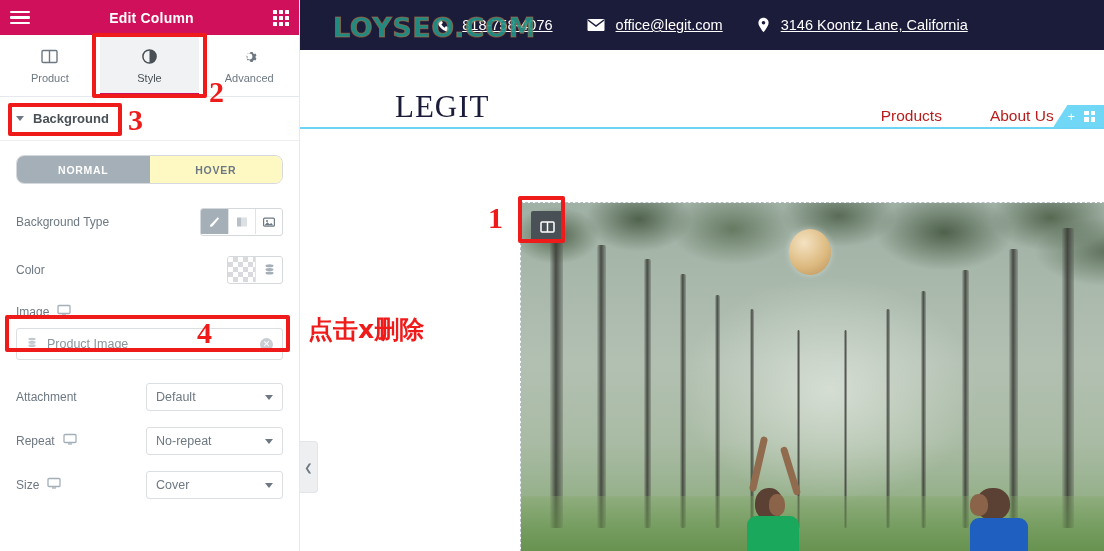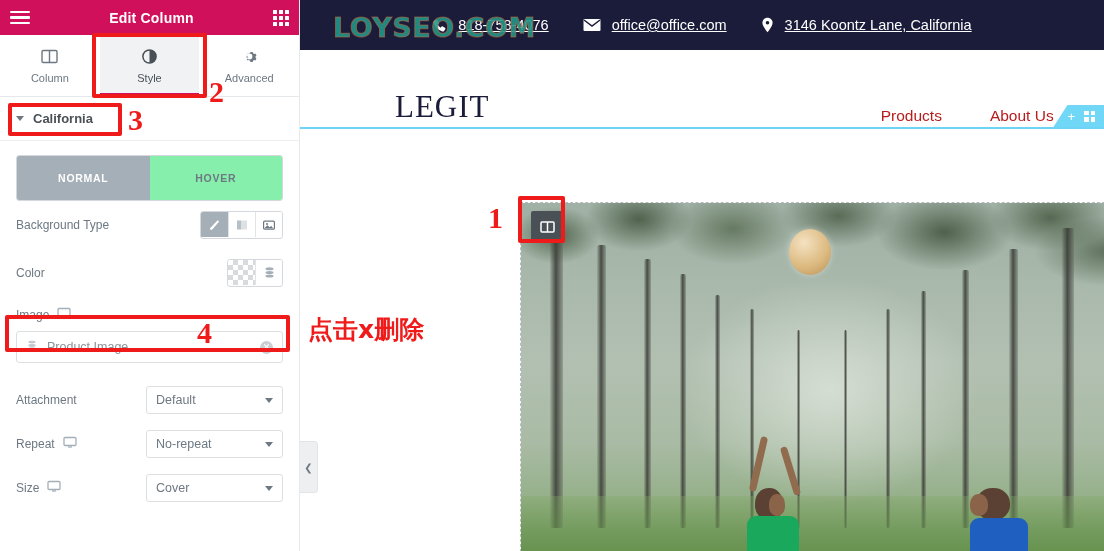--- a/index.html
+++ b/index.html
@@ -57,27 +57,27 @@
   }
   .section-head .caret {
     width: 0; height: 0; border-left: 4.5px solid transparent;
     border-right: 4.5px solid transparent; border-top: 5.5px solid #6d7882;
   }
   .section-head .section-label { font-size: 13px; font-weight: bold; color: #495157; }
 
   .panel-body { padding: 14px 16px 0 16px; }
 
   .seg {
-    display: flex; height: 46px; border: 1px solid #d5d8dc;
-    border-radius: 3px; overflow: hidden; margin-bottom: 10px;
+    display: flex; height: 29px; border: 1px solid #d5d8dc;
+    border-radius: 8px; overflow: hidden; margin-bottom: 24px;
   }
   .seg div {
     flex: 1; display: flex; align-items: center; justify-content: center;
     font-size: 10.5px; letter-spacing: .7px; color: #6d7882;
-    background: #86efac; cursor: pointer; font-weight: bold;
+    background: #fef9c3; cursor: pointer; font-weight: bold;
   }
   .seg div.on { background: #a4afb7; color: #fff; }
 
   .row { display: flex; min-height: 28px; margin-bottom: 20px; }
   .row .lbl { font-size: 12px; color: #6d7882; flex: 1; display: flex; align-items: center; gap: 7px; }
   .row .ctl { display: flex; }
 
   .btngrp { display: flex; border: 1px solid #d5d8dc; border-radius: 3px; overflow: hidden; }
   .btngrp > div {
     width: 27px; height: 25px; display: flex; align-items: center; justify-content: center;
@@ -256,21 +256,21 @@
     </div>
 
     <div class="tabs">
       <div class="tab">
         <span>
           <svg width="17" height="17" viewBox="0 0 17 17">
               <rect x="1" y="2.5" width="15" height="12" rx="1.2" fill="none" stroke="#6d7882" stroke-width="1.4"></rect>
               <line x1="8.5" y1="2.5" x2="8.5" y2="14.5" stroke="#6d7882" stroke-width="1.4"></line>
             </svg>
         </span>
-        <span>Column</span>
+        <span>Product</span>
       </div>
       <div class="tab active">
         <span>
           <svg width="17" height="17" viewBox="0 0 17 17">
               <circle cx="8.5" cy="8.5" r="6.6" fill="none" stroke="#495157" stroke-width="1.5"></circle>
               <path d="M8.5 1.9 A6.6 6.6 0 0 1 8.5 15.1 Z" fill="#495157"></path>
             </svg>
         </span>
         <span>Style</span>
       </div>
@@ -279,21 +279,21 @@
           <svg width="17" height="17" viewBox="0 0 17 17">
               <path d="M8.5 5.6a2.9 2.9 0 1 0 0 5.8 2.9 2.9 0 0 0 0-5.8zm6.1 4.1.9.8-1.1 1.9-1.2-.3-1.2.7-.3 1.2H9.4l-.3-1.2-1.2-.7-1.2.3-1.1-1.9.9-.8v-1.4l-.9-.8 1.1-1.9 1.2.3 1.2-.7.3-1.2h2.3l.3 1.2 1.2.7 1.2-.3 1.1 1.9-.9.8z" fill="#6d7882"></path>
             </svg>
         </span>
         <span>Advanced</span>
       </div>
     </div>
 
     <div class="section-head">
       <span class="caret"></span>
-      <span class="section-label">California</span>
+      <span class="section-label">Background</span>
     </div>
 
     <div class="panel-body">
 
       <div class="seg">
         <div class="on">NORMAL</div>
         <div>HOVER</div>
       </div>
 
       <div class="row">
@@ -430,21 +430,21 @@
         </span>
         <span>818-758-4076</span>
       </div>
       <div class="item">
         <span>
           <svg width="18" height="14" viewBox="0 0 18 14">
               <rect x="0.5" y="1" width="17" height="12" rx="1" fill="#fff"></rect>
               <path d="M1 2 9 8 17 2" fill="none" stroke="#1b1b3a" stroke-width="1.5"></path>
             </svg>
         </span>
-        <span>office@office.com</span>
+        <span>office@legit.com</span>
       </div>
       <div class="item">
         <span>
           <svg width="13" height="16" viewBox="0 0 13 16">
               <path d="M6.5.8C3.7.8 1.4 3 1.4 5.8c0 3.6 5.1 9.4 5.1 9.4s5.1-5.8 5.1-9.4C11.6 3 9.3.8 6.5.8z" fill="#fff"></path>
               <circle cx="6.5" cy="5.7" r="1.8" fill="#1b1b3a"></circle>
             </svg>
         </span>
         <span>3146 Koontz Lane, California</span>
       </div>

